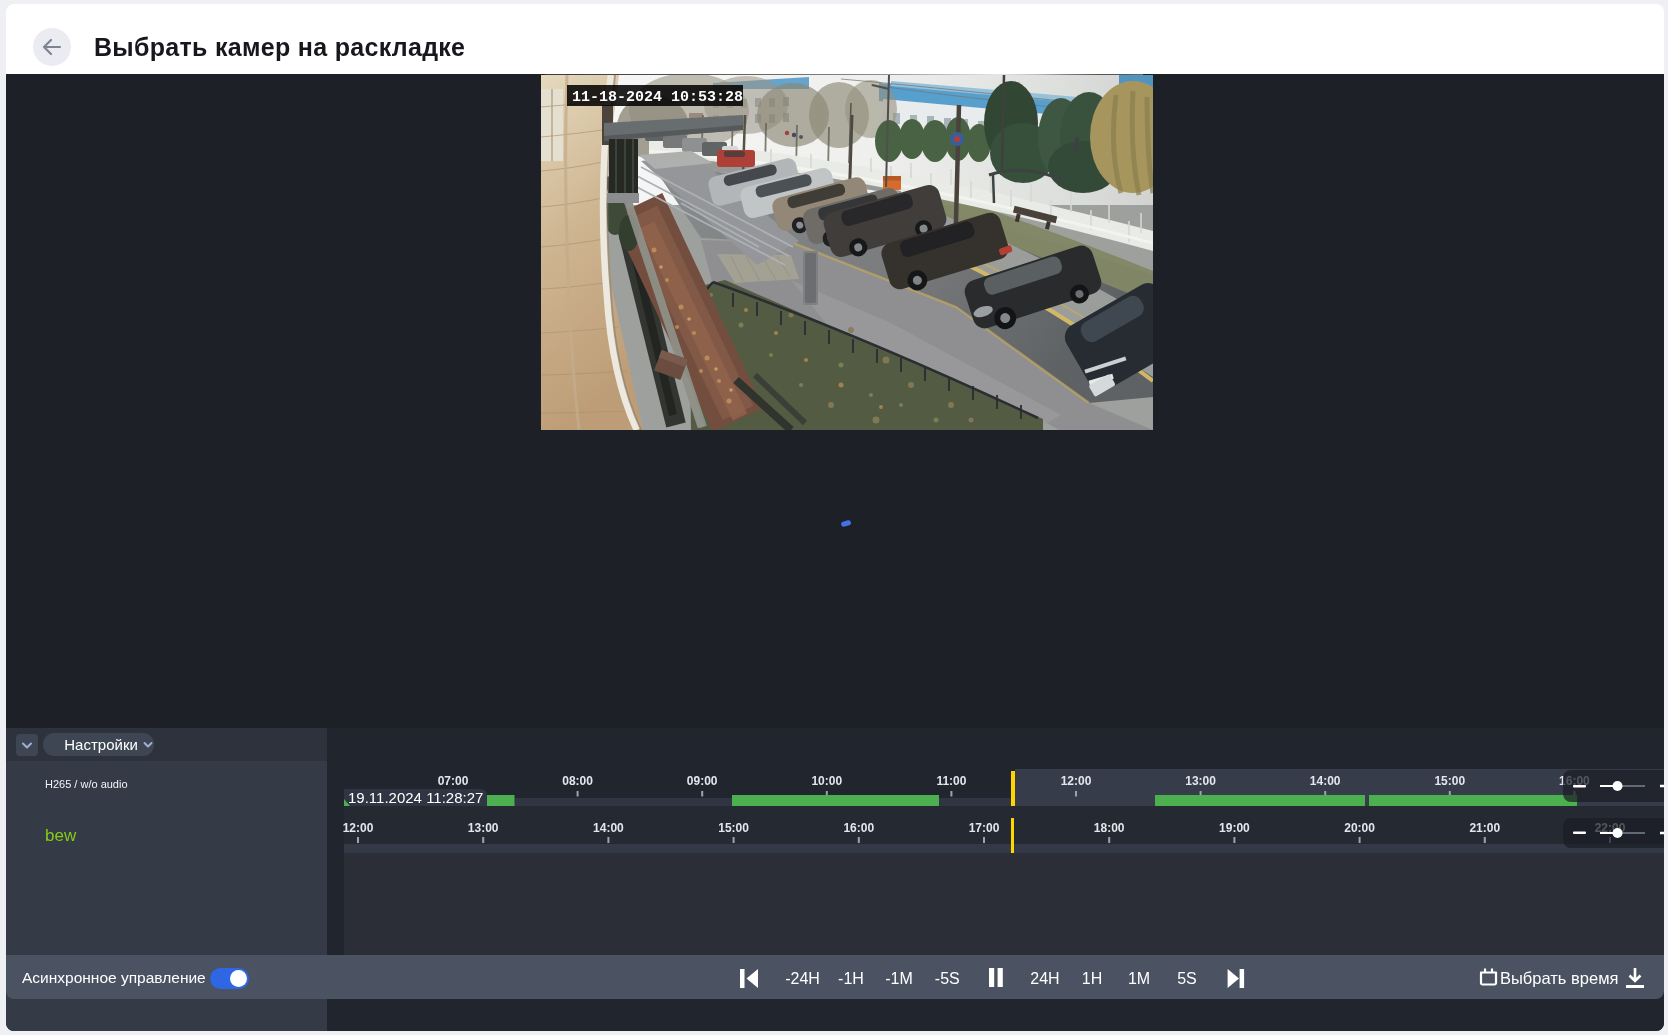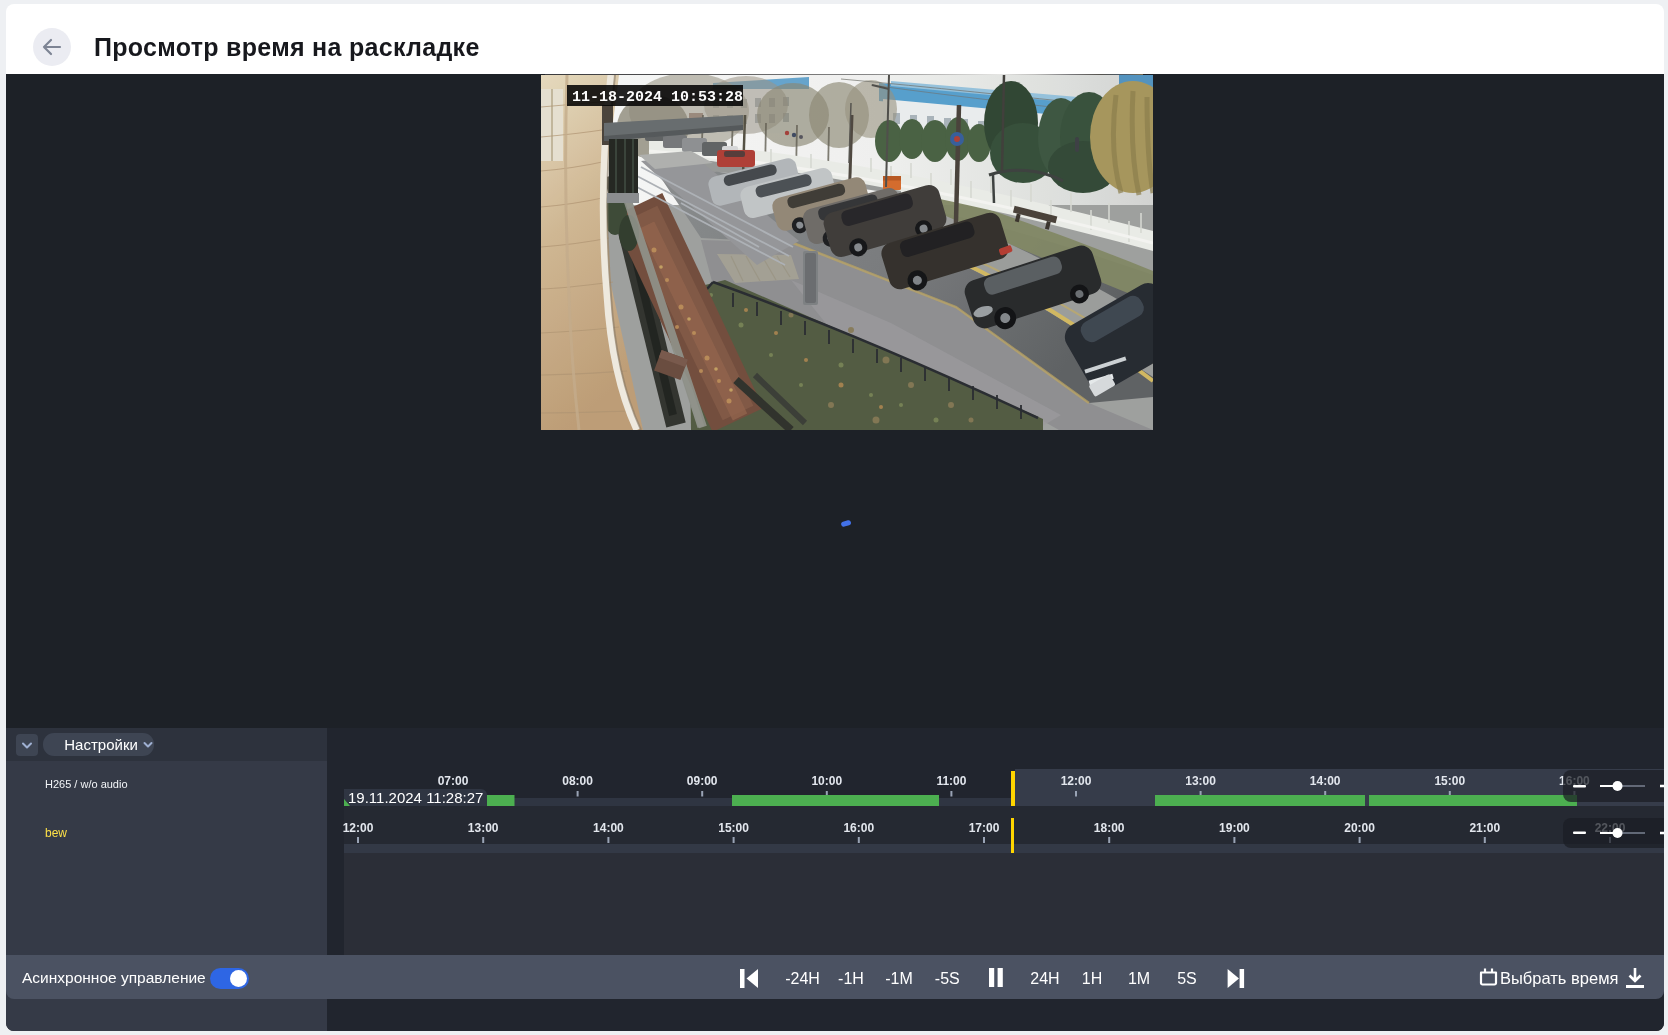--- a/index.html
+++ b/index.html
@@ -20,21 +20,21 @@
 </style>
 </head>
 <body>
 <div id="page">
   <div id="header" class="abs">
     <div id="backbtn" class="abs">
       <svg width="38" height="38" viewBox="0 0 38 38">
           <path d="M11 19 H27 M11 19 L18 12 M11 19 L18 26" stroke="#7d8494" stroke-width="2.2" fill="none" stroke-linecap="round" stroke-linejoin="round"></path>
         </svg>
     </div>
-    <div id="title" class="abs">Просмотр время на раскладке</div>
+    <div id="title" class="abs">Выбрать камер на раскладке</div>
   </div>
 
   <div id="dark" class="abs">
 
     <div class="abs" id="sliver" style="left:539px;top:0px;width:598px;height:7px;background:linear-gradient(90deg,#3a3a3c 0%,#515153 22%,#8a8a8a 55%,#e6e6e4 76%,#bdbdbb 82%,#77777a 88%,#55534e 93%,#4a5a6a 97%,#7a6a4a 100%);"></div>
 
     <div class="abs" id="photo" style="left:525px;top:1px;width:612px;height:355px;margin-left:10px;">
     <svg width="612" height="355" viewBox="0 0 612 355" style="filter:blur(0.5px) saturate(0.84) contrast(0.97)">
       <defs>
         <linearGradient id="skyg" x1="0" y1="0" x2="1" y2="0">
@@ -425,21 +425,21 @@
         <svg width="22" height="22">
             <path d="M7 9.5 L11 13.5 L15 9.5" stroke="#9fb0d2" stroke-width="2" fill="none" stroke-linecap="round" stroke-linejoin="round"></path>
           </svg>
       </div>
       <div class="abs pbtn" style="left:37px;top:5px;width:111px;height:23px;border-radius:11px;color:#fff;font-size:15px;line-height:23px;padding-left:10px;text-align:right;">Настройки
         <svg width="12" height="12" style="vertical-align:-1px">
             <path d="M2.5 4 L6 7.5 L9.5 4" stroke="#9fb0d2" stroke-width="2" fill="none" stroke-linecap="round" stroke-linejoin="round"></path>
           </svg>
       </div>
       <div class="abs" style="left:39px;top:50px;color:#f2f4f7;font-size:11px;font-weight:500;">H265 / w/o audio</div>
-      <div class="abs" style="left:39px;top:98px;color:#fde047;font-size:12px;font-weight:500;">bew</div>
+      <div class="abs" style="left:39px;top:98px;color:#84cc16;font-size:17px;font-weight:500;">bew</div>
     </div>
 
     <div id="timelines" class="abs" style="left:0;top:0;width:1658px;height:957px;padding-left:17px;">
       <svg width="1658" height="957" font-family="Liberation Sans, sans-serif">
         <rect x="321" y="732" width="1337" height="47" fill="#252932"></rect>
         <rect x="321" y="779" width="1337" height="132" fill="#2b2e37"></rect>
 
         <rect x="992" y="695" width="664" height="37" fill="#363c4a"></rect>
         <g font-size="12" font-weight="bold" fill="#e2e6ed" text-anchor="middle">
           <text x="430" y="711">07:00</text>

